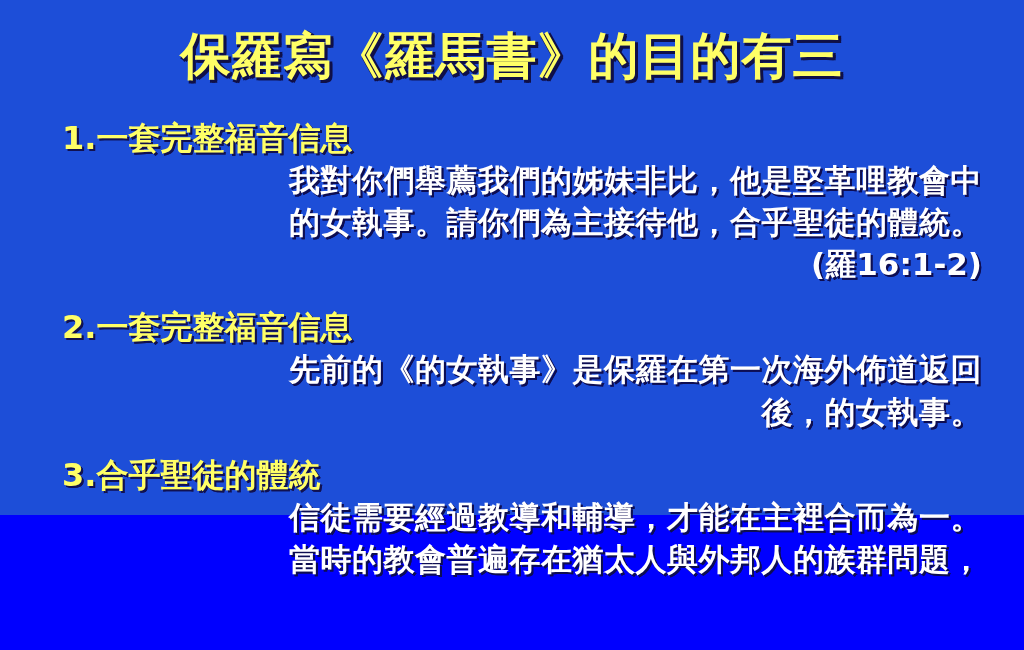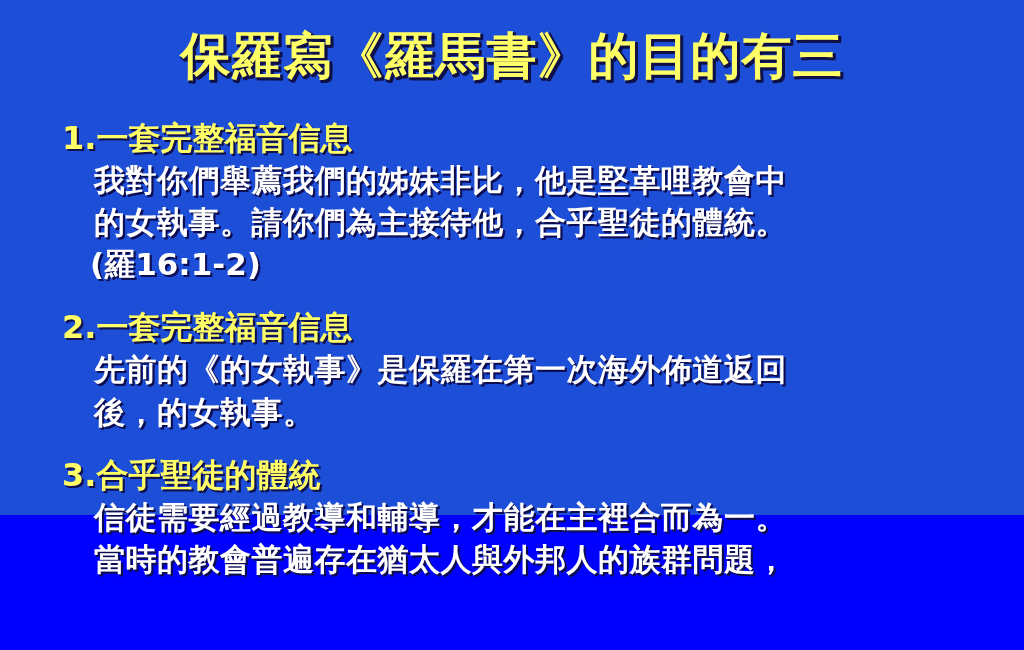--- a/index.html
+++ b/index.html
@@ -81,20 +81,21 @@
   .point-body {
     margin-left: 32px;
     color: #ffffff;
     font-size: 31px;
     font-weight: bold;
     line-height: 1.36;
     letter-spacing: 0.5px;
     text-shadow:
        2px 2px 0 #0d0d52,
        2px 2px 0 #0d0d52;
+    text-align: right;
   }
   .body-line {
     white-space: nowrap;
   }
   .body-line.ref {
     margin-left: -4px;
     letter-spacing: 0px;
   }
 
   .gap-small { height: 4px; }

